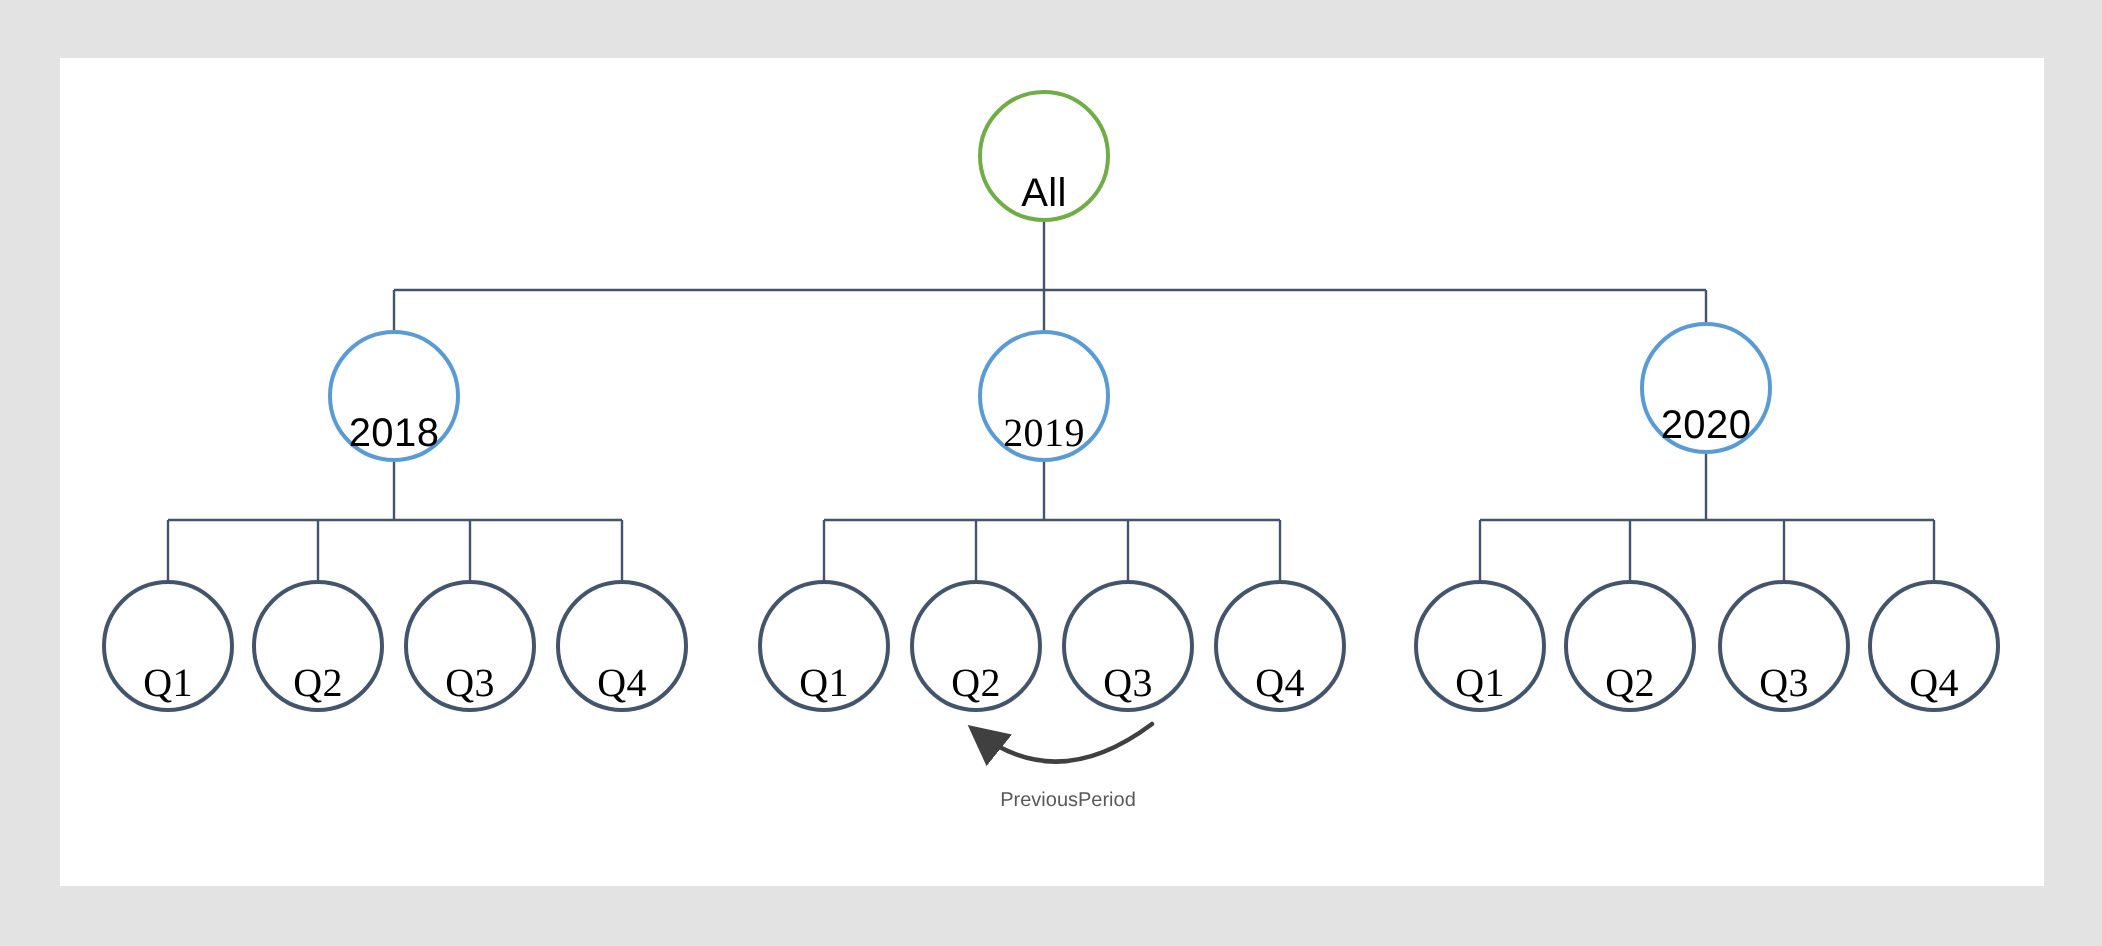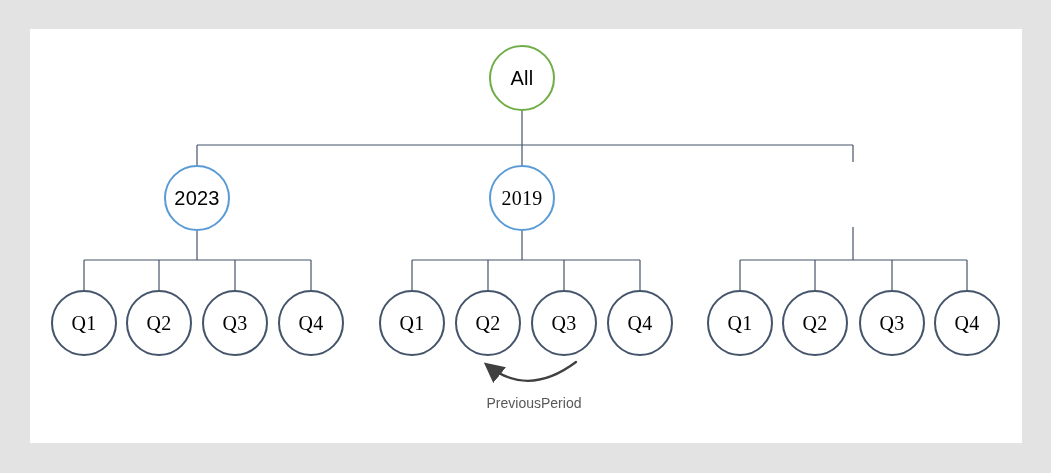--- a/index.html
+++ b/index.html
@@ -41,36 +41,36 @@
     fill: var(--arrow, #404040);
   }
   .node {
     position: absolute;
     width: 66px;
     height: 66px;
     box-sizing: border-box;
     border-radius: 50%;
     background: #fff;
     display: flex;
-    align-items: center;
+    align-items: flex-end;
     justify-content: center;
     font-size: 20px;
     color: var(--node-text, #000000);
     letter-spacing: 0.2px;
   }
   .node.root    { border: 2px solid var(--root-border, #70AD47); }
   .node.year    { border: 2px solid var(--year-border, #5B9BD5); }
   .node.quarter { border: 2.5px solid var(--quarter-border, #44546A); font-family: Liberation Serif, serif; }
   .annotation {
     position: absolute;
     left: 414px;
     top: 366px;
     width: 180px;
     text-align: center;
-    font-size: 14px;
+    font-size: 10px;
     color: var(--annotation-text, #595959);
   }
 </style>
 </head>
 <body>
 
 <div class="stage">
   <div class="panel">
 
     <svg class="wires" width="992" height="414" viewBox="0 0 992 414" aria-hidden="true">
@@ -108,24 +108,27 @@
       <line x1="937" y1="231" x2="937" y2="262"></line>
 
       <path class="arrow-path" d="M 546 333 Q 498 369 457 336" marker-end="url(#ah)"></path>
     </svg>
 
     <div class="node root" style="left:459px; top:16px;">
       <span>All</span>
     </div>
 
     <div class="node year" style="left:134px; top:136px;">
-      <span>2023</span>
+      <span>2018</span>
     </div>
     <div class="node year" style="left:459px; top:136px;font-family:Liberation Serif, serif;">
       <span>2019</span>
+    </div>
+    <div class="node year" style="left:790px; top:132px;">
+      <span>2020</span>
     </div>
 
     <div class="node quarter" style="left:21px; top:261px;">
       <span>Q1</span>
     </div>
     <div class="node quarter" style="left:96px; top:261px;">
       <span>Q2</span>
     </div>
     <div class="node quarter" style="left:172px; top:261px;">
       <span>Q3</span>

